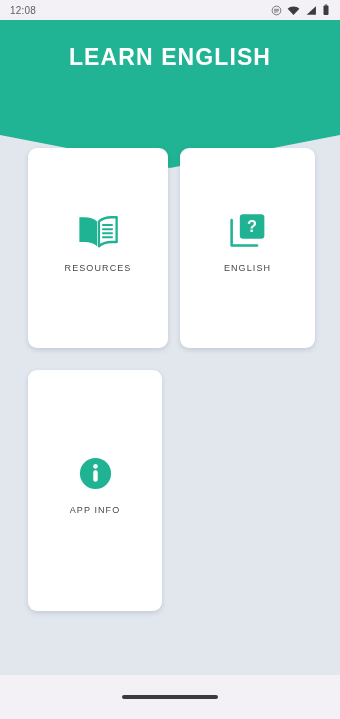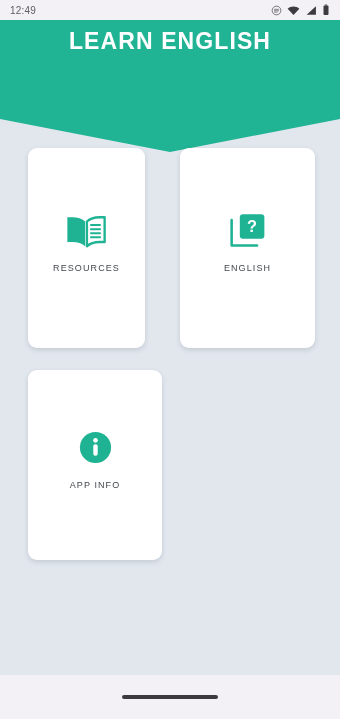--- a/index.html
+++ b/index.html
@@ -44,21 +44,21 @@
   #status-icons {
     display: flex;
     align-items: center;
     gap: 5px;
   }
   #status-icons svg { display: block; }
 
   
   #header {
     position: absolute;
-    left: 0; top: 2px;
+    left: 0; top: 18px;
     width: 340px;
     height: 150px;
     z-index: 5;
   }
   #header-shape {
     position: absolute;
     left: 0; top: 0;
     width: 340px;
     height: 150px;
     background: #20B494;
@@ -105,23 +105,23 @@
   }
   .card-icon svg { display: block; }
   .card-label {
     font-size: 9px;
     letter-spacing: 1.1px;
     color: #43474d;
     font-family: "Liberation Sans", sans-serif;
     text-align: center;
   }
 
-  #card-resources { left: 28px; top: 148px; width: 117px; height: 200px; }
+  #card-resources { left: 28px; top: 148px; width: 140px; height: 200px; }
   #card-quizes    { left: 180px; top: 148px; width: 135px; height: 200px; }
-  #card-appinfo   { left: 28px; top: 370px; width: 134px; height: 190px; }
+  #card-appinfo   { left: 28px; top: 370px; width: 134px; height: 241px; }
 
   
   .card-inner {
     display: flex;
     flex-direction: column;
     align-items: center;
     justify-content: center;
     transform: translateY(-8px);
   }
 
@@ -143,21 +143,21 @@
     border-radius: 3px;
     background: #3b3b3f;
   }
 </style>
 </head>
 <body>
 
 <div id="phone">
 
   <div id="status-bar">
-    <div id="status-time">12:49</div>
+    <div id="status-time">12:08</div>
     <div id="status-icons">
 
       <span>
         <svg width="11" height="11" viewBox="0 0 24 24">
           <circle cx="12" cy="12" r="9.5" fill="none" stroke="#5d5d63" stroke-width="1.8"></circle>
           <path d="M7.5 9.5h9M7.5 12.5h9M7.5 15.5h6" stroke="#5d5d63" stroke-width="1.6" stroke-linecap="round"></path>
         </svg>
       </span>
 
       <span>

